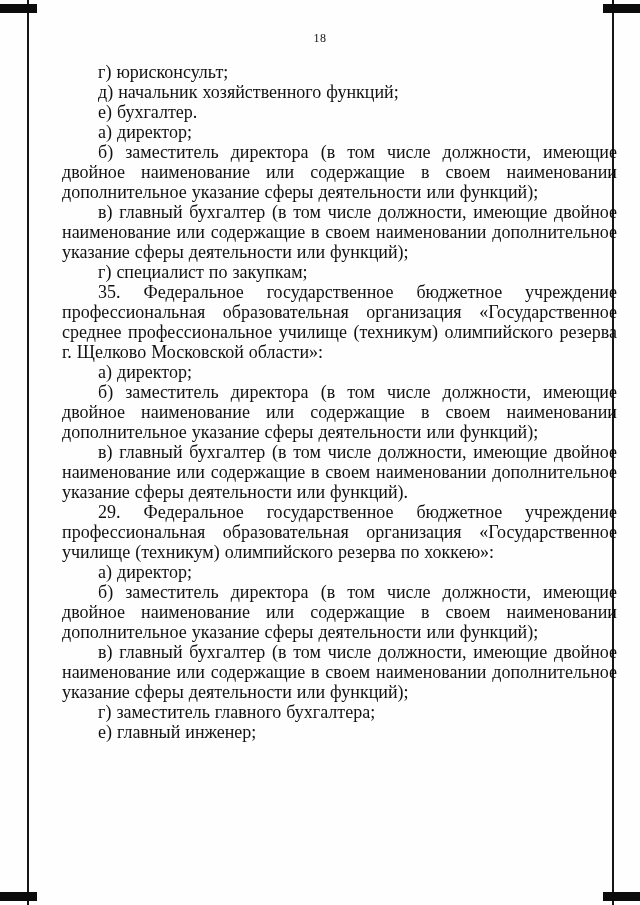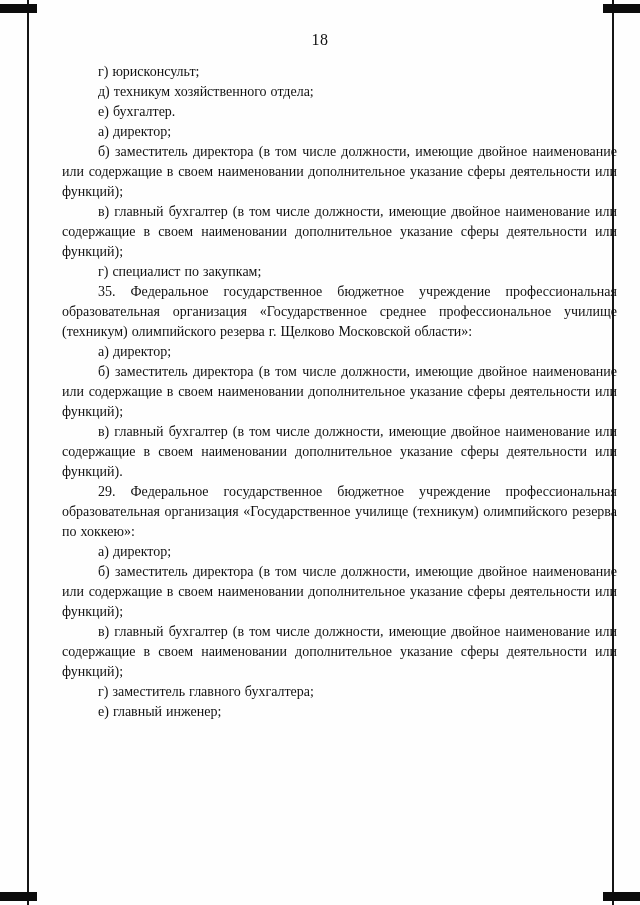--- a/index.html
+++ b/index.html
@@ -39,29 +39,29 @@
   .corner-bar.bl { left: 0;   top 892px;   width: 37px; }
   .corner-bar.bl { left: 0;   top: 892px;  width: 37px; }
   .corner-bar.br { left: 603px; top: 892px; width: 37px; }
 
   .page-number {
     position: absolute;
     top: 31px;
     left: 0;
     width: 640px;
     text-align: center;
-    font-size: 16px;
+    font-size: 12px;
     letter-spacing: 0.5px;
   }
   .content {
     position: absolute;
     top: 62px;
     left: 62px;
     width: 555px;
-    font-size: 14px;
+    font-size: 18px;
     line-height: 20px;
   }
   .content p {
     margin: 0;
     text-indent: 36px;
     text-align: justify;
     text-align-last: left;
     word-spacing: 0.5px;
   }
 </style>
@@ -73,21 +73,21 @@
   <div class="edge-line-right"></div>
   <div class="corner-bar tl"></div>
   <div class="corner-bar tr"></div>
   <div class="corner-bar bl"></div>
   <div class="corner-bar br"></div>
 
   <div class="page-number">18</div>
 
   <div class="content">
       <p>г) юрисконсульт;</p>
-      <p>д) техникум хозяйственного отдела;</p>
+      <p>д) начальник хозяйственного функций;</p>
       <p>е) бухгалтер.</p>
       <p>а) директор;</p>
       <p>б) заместитель директора (в том числе должности, имеющие двойное наименование или содержащие в своем наименовании дополнительное указание сферы деятельности или функций);</p>
       <p>в) главный бухгалтер (в том числе должности, имеющие двойное наименование или содержащие в своем наименовании дополнительное указание сферы деятельности или функций);</p>
       <p>г) специалист по закупкам;</p>
       <p>35. Федеральное государственное бюджетное учреждение профессиональная образовательная организация «Государственное среднее профессиональное училище (техникум) олимпийского резерва г. Щелково Московской области»:</p>
       <p>а) директор;</p>
       <p>б) заместитель директора (в том числе должности, имеющие двойное наименование или содержащие в своем наименовании дополнительное указание сферы деятельности или функций);</p>
       <p>в) главный бухгалтер (в том числе должности, имеющие двойное наименование или содержащие в своем наименовании дополнительное указание сферы деятельности или функций).</p>
       <p>29. Федеральное государственное бюджетное учреждение профессиональная образовательная организация «Государственное училище (техникум) олимпийского резерва по хоккею»:</p>

